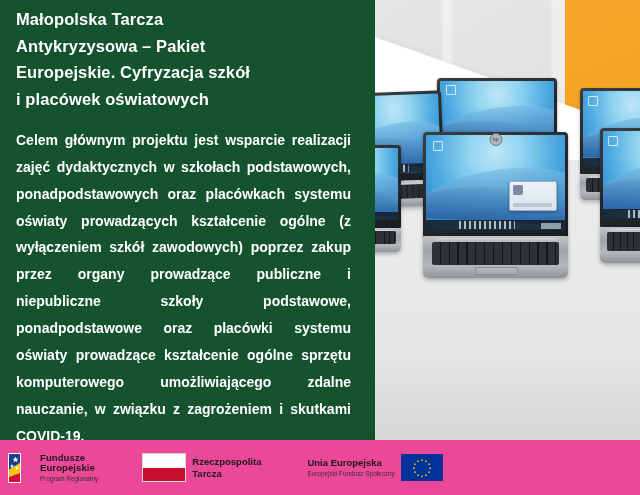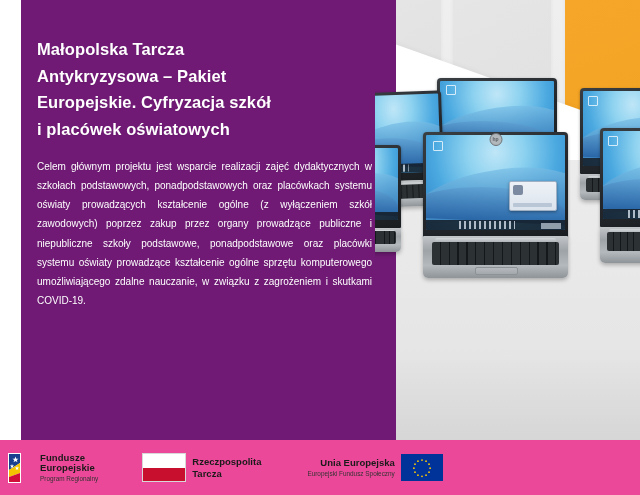--- a/index.html
+++ b/index.html
@@ -252,39 +252,38 @@
   .lt-right2 .lid { height: 88px; }
   .lt-right2 .base { height: 36px; }
 
   
   .orange-panel {
     position: absolute;
     left: 0;
     top: 0;
     width: 375px;
     height: 440px;
-    background: #701a75;
+    background: #14532d;
     box-sizing: border-box;
-    padding: 36px 20px 10px 16px;
-    margin-left: 21px;
+    padding: 6px 20px 10px 16px;
   }
   .poster-title {
     color: #ffffff;
     font-size: 16.5px;
     font-weight: bold;
     line-height: 1.62;
     letter-spacing: 0.1px;
     margin: 0 0 14px 0;
     text-shadow: 0 1px 1px rgba(0,0,0,0.07);
   }
   .poster-title span { display: block; }
   .poster-body {
     color: #ffffff;
-    font-size: 10px;
-    font-weight: normal;
+    font-size: 14px;
+    font-weight: bold;
     line-height: 1.92;
     text-align: justify;
     text-align-last: left;
     margin: 0;
     padding-right: 4px;
     text-shadow: 0 1px 1px rgba(0,0,0,0.05);
   }
 
   
   .footer {
@@ -342,21 +341,21 @@
 
   .mp-mark { width: 28px; height: 26px; flex: none; }
   .mp-word {
     font-size: 22px;
     color: #1a1a1a;
     letter-spacing: 0.2px;
     font-family: "Liberation Sans", sans-serif;
     font-weight: normal;
   }
 
-  .ue-text { text-align: right; line-height: 1.2; }
+  .ue-text { text-align: left; line-height: 1.2; }
   .ue-l1 {
     font-size: 9.5px;
     font-weight: bold;
     color: #1a1a1a;
     display: block;
   }
   .ue-sub {
     font-size: 6.4px;
     color: #333;
     display: block;

